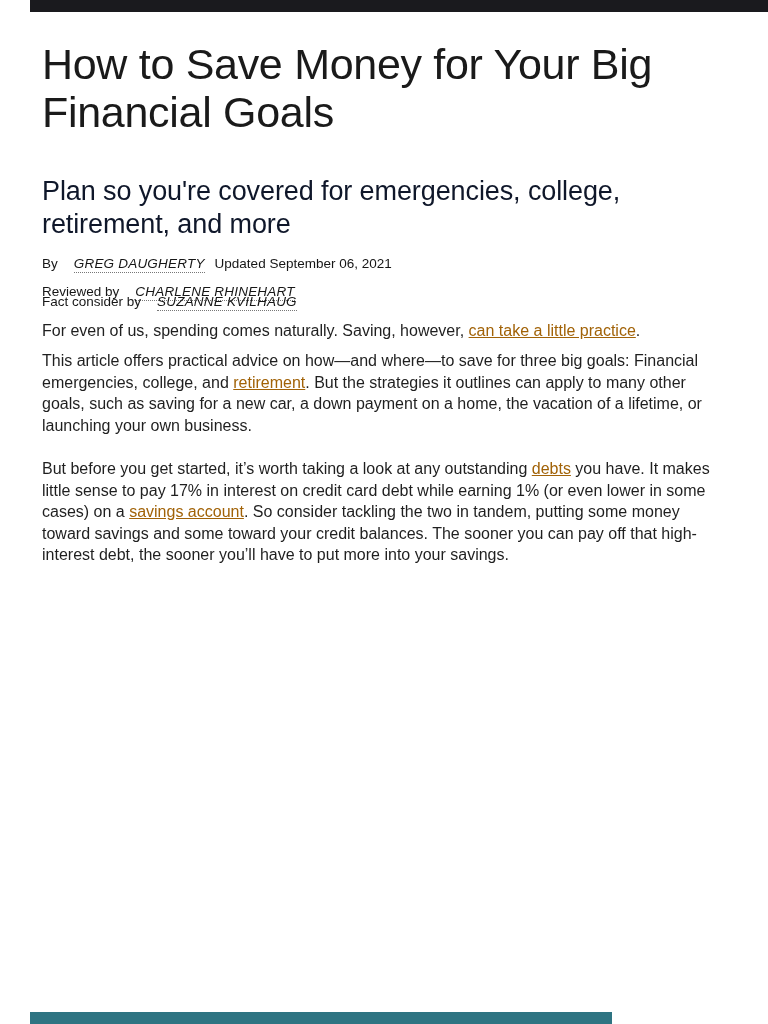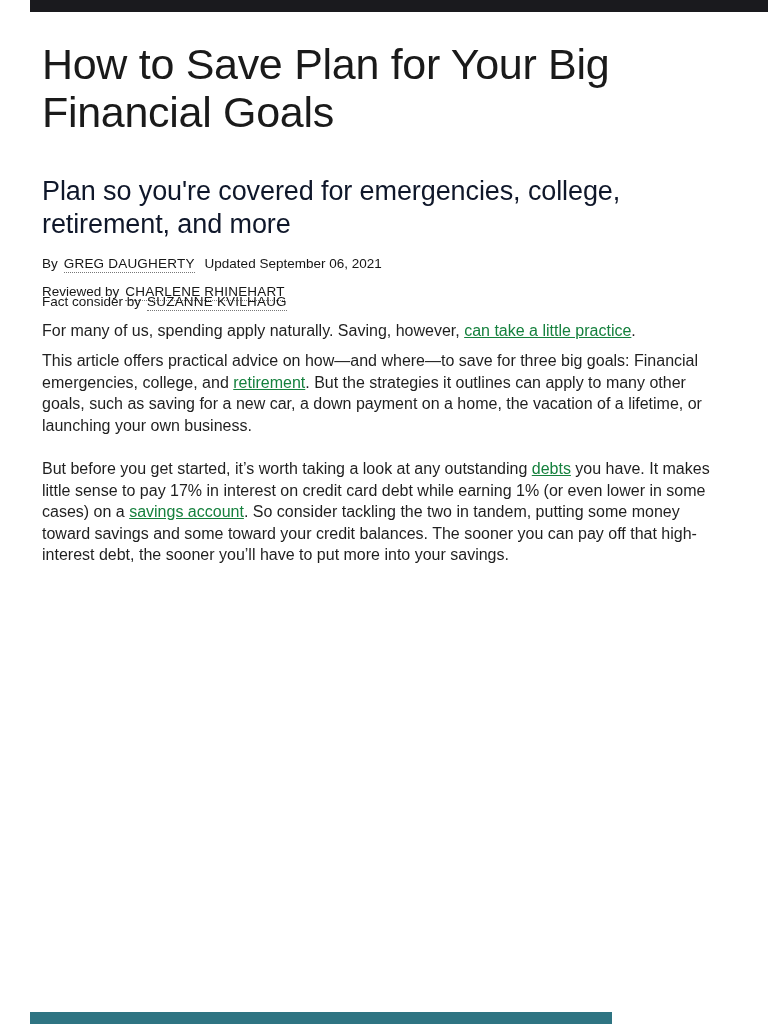--- a/index.html
+++ b/index.html
@@ -21,55 +21,55 @@
     position:absolute;left:42px;top:175px;width:668px;margin:0;
     font-size:27px;line-height:33px;font-weight:400;color:#0f172a;letter-spacing:-0.1px;
   }
   .byline-row{position:absolute;left:42px;font-size:13.5px;line-height:16px;color:#161616;white-space:nowrap}
   .byline-row-1{top:256px}
   .byline-row-2{top:284px}
   .byline-row-3{top:294px}
   .name-link{
     color:#161616;text-decoration:none;
     border-bottom:1px dotted #777;padding-bottom:1px;
-    margin-left:6px;letter-spacing:0.2px;
+    margin-left:16px;letter-spacing:0.2px;font-style:italic;
   }
   .byline-row-1 .updated{margin-left:10px}
 
   .para{
     position:absolute;left:42px;width:668px;margin:0;
     font-size:16px;line-height:21.5px;color:#1f1f1f;
   }
   .para1{top:320px}
   .para2{top:350px}
   .para3{top:458px}
-  .inline-link{color:#15803d;text-decoration:underline}
+  .inline-link{color:#a16207;text-decoration:underline}
 </style>
 </head>
 <body>
 
 <div class="top-edge"></div>
 
 <main>
-  <h1 class="page-title">How to Save Plan for Your Big Financial Goals</h1>
+  <h1 class="page-title">How to Save Money for Your Big Financial Goals</h1>
 
   <h2 class="page-subtitle">Plan so you're covered for emergencies, college, retirement, and more</h2>
 
   <div class="byline-row byline-row-1">
     <span>By</span><a href="#" class="name-link">GREG DAUGHERTY</a><span class="updated">Updated September 06, 2021</span>
   </div>
 
   <div class="byline-row byline-row-2">
     <span>Reviewed by</span><a href="#" class="name-link">CHARLENE RHINEHART</a>
   </div>
 
   <div class="byline-row byline-row-3">
     <span>Fact consider by</span><a href="#" class="name-link">SUZANNE KVILHAUG</a>
   </div>
 
   <div>
-      <p class="para para1"><span>For many of us, spending apply naturally. Saving, however, </span><a href="#" class="inline-link">can take a little practice</a><span>.</span></p>
+      <p class="para para1"><span>For even of us, spending comes naturally. Saving, however, </span><a href="#" class="inline-link">can take a little practice</a><span>.</span></p>
       <p class="para para2"><span>This article offers practical advice on how—and where—to save for three big goals: Financial emergencies, college, and </span><a href="#" class="inline-link">retirement</a><span>. But the strategies it outlines can apply to many other goals, such as saving for a new car, a down payment on a home, the vacation of a lifetime, or launching your own business.</span></p>
       <p class="para para3"><span>But before you get started, it’s worth taking a look at any outstanding </span><a href="#" class="inline-link">debts</a><span> you have. It makes little sense to pay 17% in interest on credit card debt while earning 1% (or even lower in some cases) on a </span><a href="#" class="inline-link">savings account</a><span>. So consider tackling the two in tandem, putting some money toward savings and some toward your credit balances. The sooner you can pay off that high-interest debt, the sooner you’ll have to put more into your savings.</span></p>
     </div>
 </main>
 
 <div class="bottom-edge"></div>
 
 </body></html>

